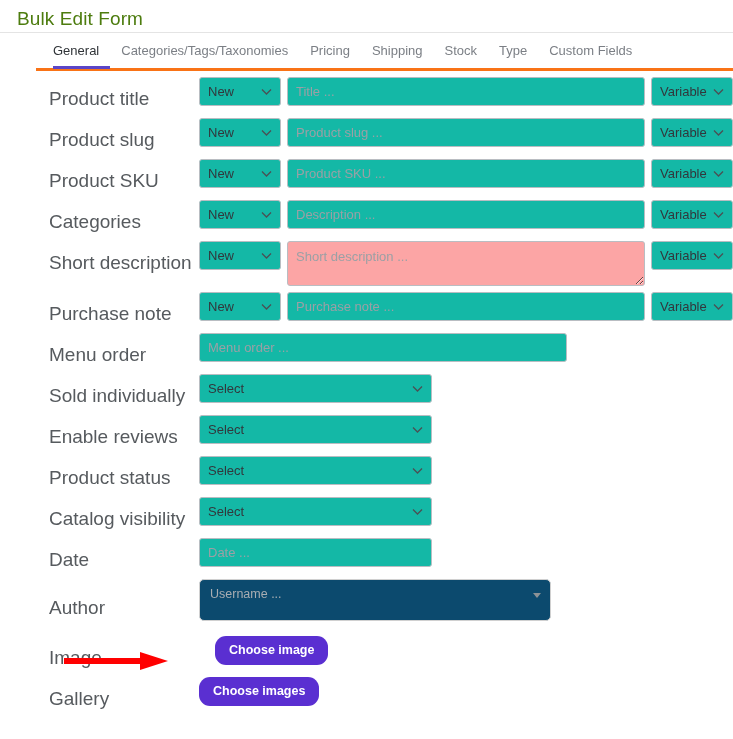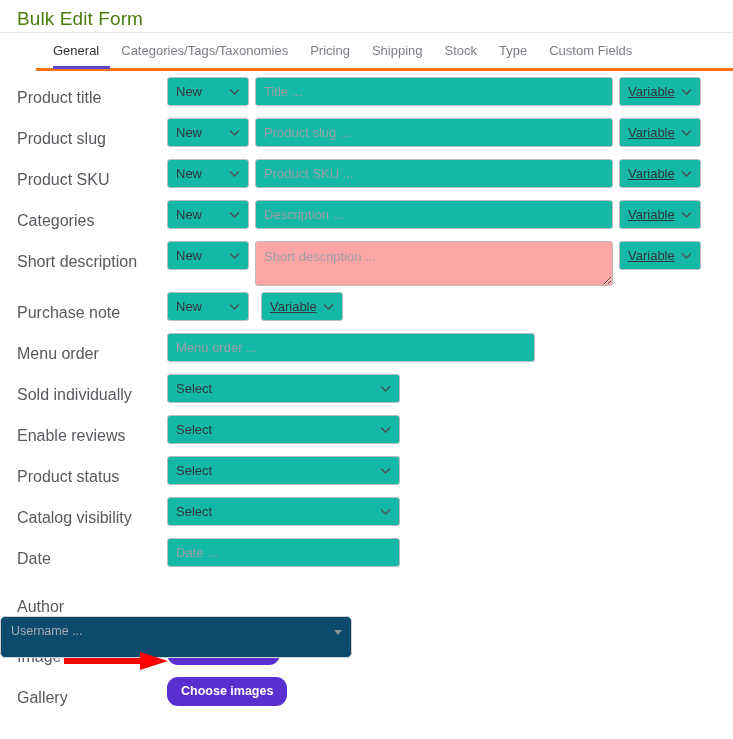--- a/index.html
+++ b/index.html
@@ -67,24 +67,25 @@
     display: flex;
     align-items: flex-start;
     height: 41px;
   }
   .row-tall { height: 51px; }
   .label {
     width: 167px;
     box-sizing: border-box;
     padding-left: 17px;
     padding-top: 11px;
-    font-size: 16px;
+    font-size: 19px;
     color: #565a5e;
     flex: none;
     line-height: 1.2;
+    margin-left: 32px;
   }
   .controls {
     display: flex;
     align-items: flex-start;
     flex: 1;
   }
 
   
   .fld {
     box-sizing: border-box;
@@ -117,21 +118,20 @@
     width: 82px;
     padding-right: 22px;
     -webkit-appearance: none;
     appearance: none;
   }
   .sel-variable {
     width: 82px;
     padding-right: 22px;
     -webkit-appearance: none;
     appearance: none;
-    text-decoration: underline;
   }
   .sel-wide {
     width: 233px;
     padding-right: 26px;
     -webkit-appearance: none;
     appearance: none;
   }
   .txt-main {
     width: 358px;
   }
@@ -192,22 +192,22 @@
     font-family: "Liberation Sans", sans-serif;
     font-size: 12.5px;
     font-weight: bold;
     padding: 8px 14px;
     cursor: pointer;
     line-height: 1;
   }
 
   
   .row-menuorder { height: 41px; }
-  .row-author { height: 57px; flex-direction: column; }
-  .row-image { height: 41px; }
+  .row-author { height: 57px; }
+  .row-image { height: 41px; gap: 16px; }
   .row-gallery { height: 41px; }
 
   .row-author .label { padding-top: 18px; }
   .row-image .label  { padding-top: 11px; }
   .row-gallery .label{ padding-top: 11px; }
 
   
   .arrow-annotation {
     position: absolute;
     left: 64px;
@@ -402,20 +402,21 @@
         <select class="fld sel-new">
           <option>New</option>
         </select>
         <span class="caret">
           <svg width="11" height="7" viewBox="0 0 11 7">
               <path d="M1 1 L5.5 5.5 L10 1" fill="none" stroke="#4b5054" stroke-width="1.3"></path>
             </svg>
         </span>
       </span>
       <span class="gap"></span>
+      <input class="fld txt-main" type="text" placeholder="Purchase note ..." style="">
       <span class="gap"></span>
       <span class="sel-wrap">
         <select class="fld sel-variable">
           <option>Variable</option>
         </select>
         <span class="caret">
           <svg width="11" height="7" viewBox="0 0 11 7">
               <path d="M1 1 L5.5 5.5 L10 1" fill="none" stroke="#4b5054" stroke-width="1.3"></path>
             </svg>
         </span>

